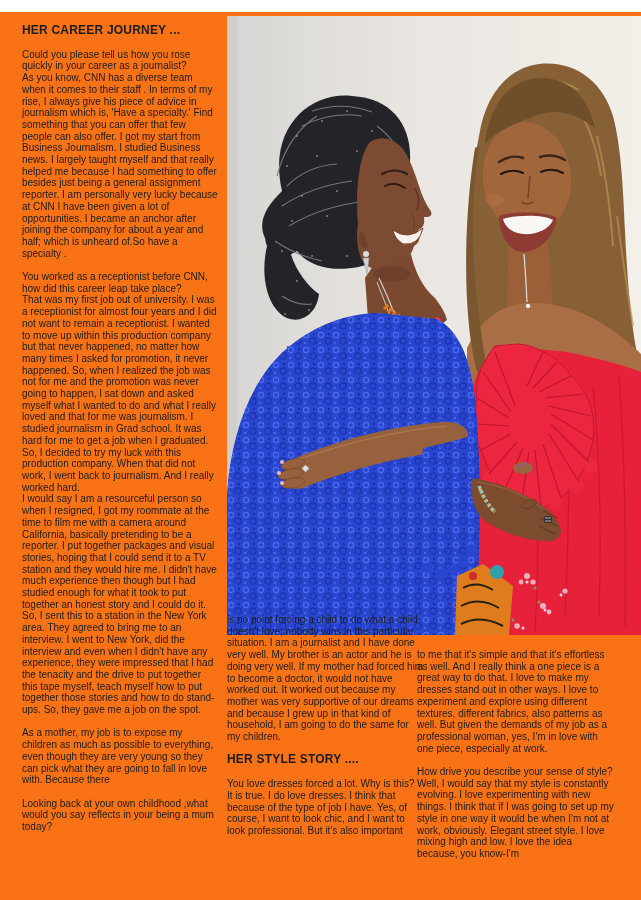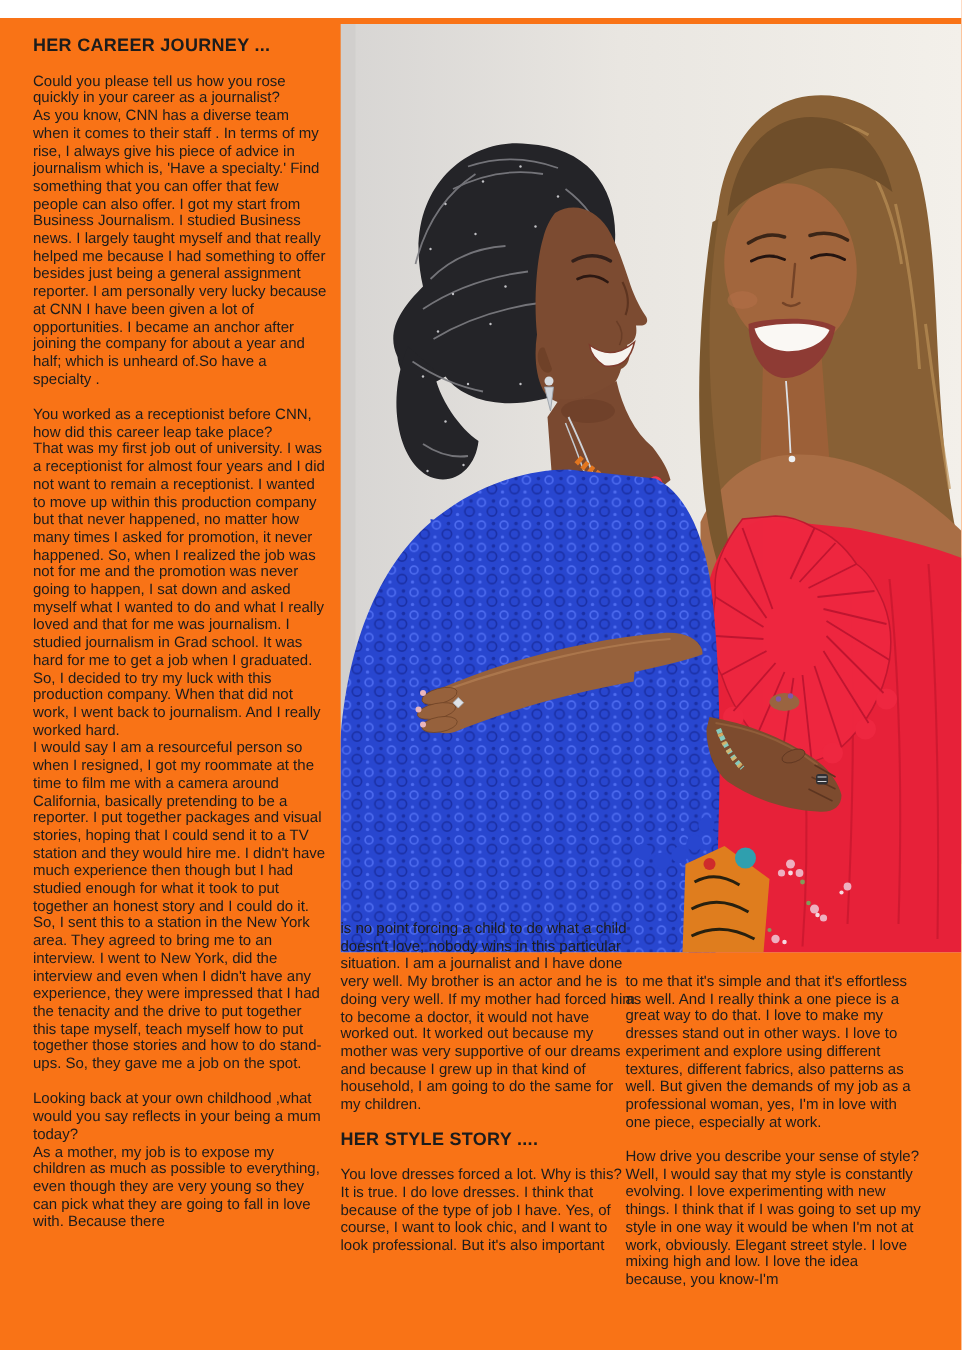--- a/index.html
+++ b/index.html
@@ -28,22 +28,22 @@
 
 <div class="page">
 
   <div class="col col-left">
       <div class="block heading">HER CAREER JOURNEY ...</div>
       <div class="block paragraph">Could you please tell us how you rose quickly in your career as a journalist?
 As you know, CNN has a diverse team when it comes to their staff . In terms of my rise, I always give his piece of advice in journalism which is, 'Have a specialty.' Find something that you can offer that few people can also offer. I got my start from Business Journalism. I studied Business news. I largely taught myself and that really helped me because I had something to offer besides just being a general assignment reporter. I am personally very lucky because at CNN I have been given a lot of opportunities. I became an anchor after joining the company for about a year and half; which is unheard of.So have a specialty .</div>
       <div class="block question">You worked as a receptionist before CNN, how did this career leap take place?</div>
       <div class="block paragraph">That was my first job out of university. I was a receptionist for almost four years and I did not want to remain a receptionist. I wanted to move up within this production company but that never happened, no matter how many times I asked for promotion, it never happened. So, when I realized the job was not for me and the promotion was never going to happen, I sat down and asked myself what I wanted to do and what I really loved and that for me was journalism. I studied journalism in Grad school. It was hard for me to get a job when I graduated. So, I decided to try my luck with this production company. When that did not work, I went back to journalism. And I really worked hard.
 I would say I am a resourceful person so when I resigned, I got my roommate at the time to film me with a camera around California, basically pretending to be a reporter. I put together packages and visual stories, hoping that I could send it to a TV station and they would hire me. I didn't have much experience then though but I had studied enough for what it took to put together an honest story and I could do it. So, I sent this to a station in the New York area. They agreed to bring me to an interview. I went to New York, did the interview and even when I didn't have any experience, they were impressed that I had the tenacity and the drive to put together this tape myself, teach myself how to put together those stories and how to do stand-ups. So, they gave me a job on the spot.</div>
+      <div class="block paragraph">As a mother, my job is to expose my children as much as possible to everything, even though they are very young so they can pick what they are going to fall in love with. Because there</div>
       <div class="block question">Looking back at your own childhood ,what would you say reflects in your being a mum today?</div>
-      <div class="block paragraph">As a mother, my job is to expose my children as much as possible to everything, even though they are very young so they can pick what they are going to fall in love with. Because there</div>
     </div>
 
   <div class="photo">
     <svg width="414" height="619" viewBox="0 0 414 619" xmlns="http://www.w3.org/2000/svg">
       <defs>
         <linearGradient id="bgGrad" x1="0" y1="0" x2="1" y2="0">
           <stop offset="0" stop-color="#d7d5d3"></stop>
           <stop offset="0.45" stop-color="#e9e6e1"></stop>
           <stop offset="1" stop-color="#f3f0ea"></stop>
         </linearGradient>

